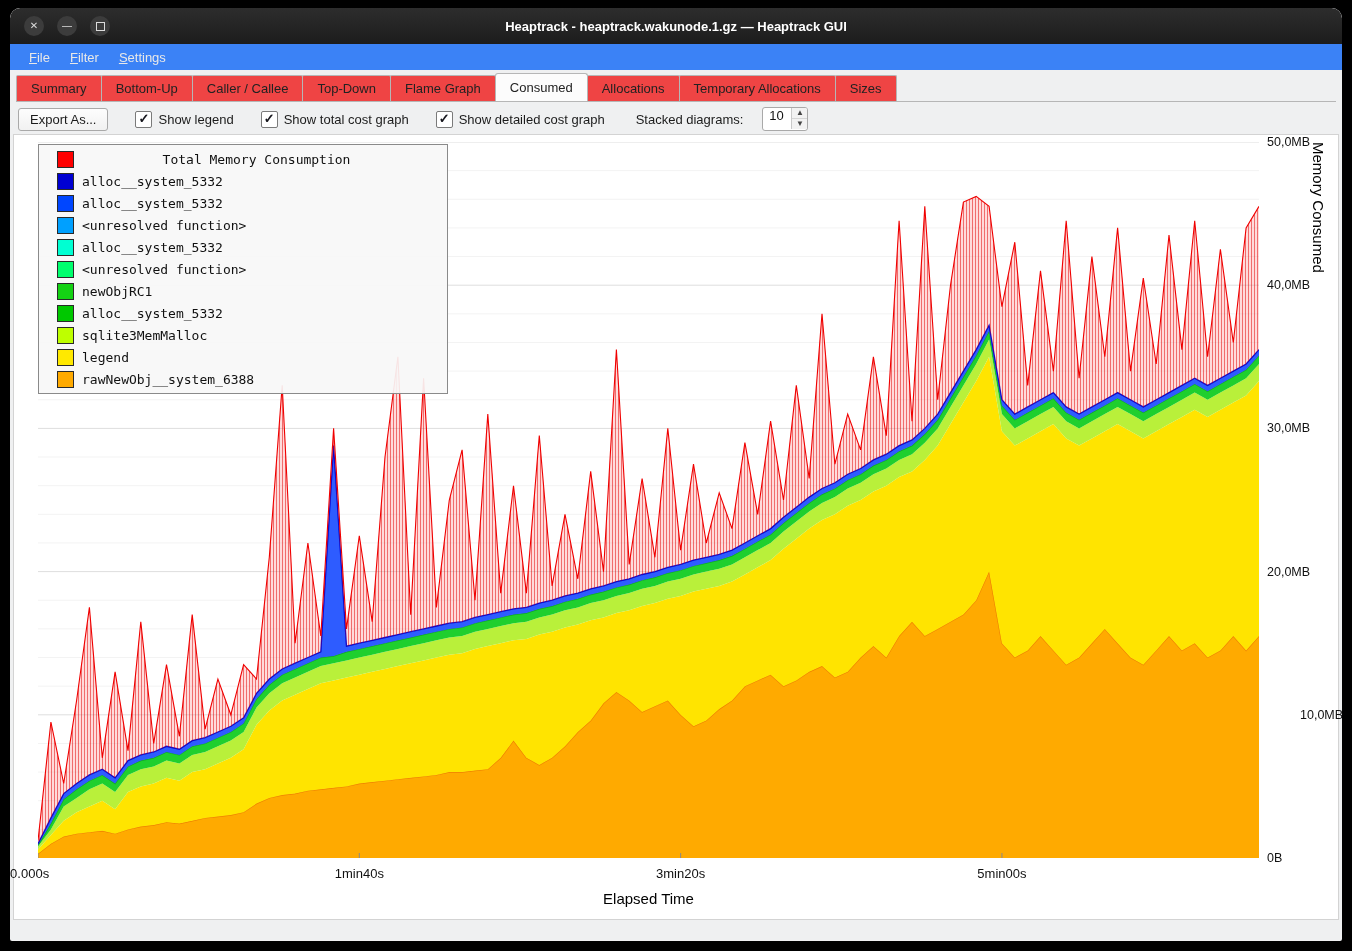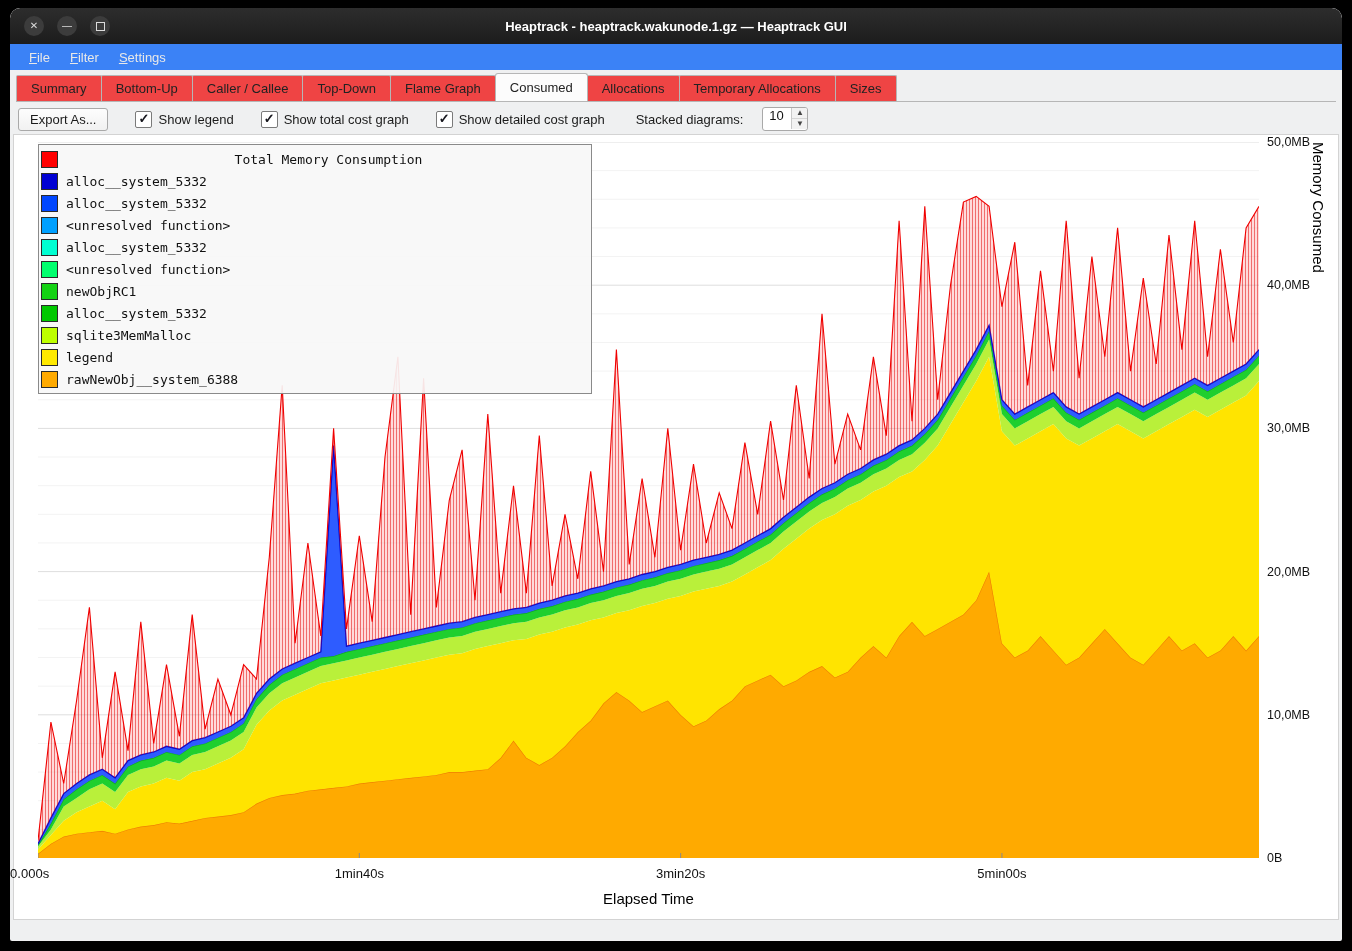--- a/index.html
+++ b/index.html
@@ -47,22 +47,22 @@
   .spin-val{width:22px;display:flex;align-items:center;justify-content:flex-start;padding-left:6px;
             font-size:13px;color:#111;}
   .spin-btns{display:flex;flex-direction:column;width:15px;border-left:1px solid #c9c9c9;}
   .spin-up,.spin-down{flex:1;font-size:8px;line-height:10px;color:#444;text-align:center;background:#f2f2f2;}
   .spin-up{border-bottom:1px solid #d5d5d5;}
 
   
   .chartwrap{position:absolute;left:3px;top:126px;width:1326px;height:786px;background:#ffffff;
              border:1px solid #d3d3d3;box-sizing:border-box;}
   #plot{position:absolute;left:24px;top:7px;}
-  #legend{position:absolute;left:24px;top:9px;width:554px;background:rgba(247,247,247,0.92);
-          border:1px solid #8a8a8a;padding:3px 0;box-sizing:border-box;}
+  #legend{position:absolute;left:24px;top:9px;width:410px;background:rgba(247,247,247,0.92);
+          border:1px solid #8a8a8a;padding:3px 16px;box-sizing:border-box;}
   .lg-row{display:flex;align-items:center;height:22px;}
   .lg-sw{width:15px;height:15px;border:1px solid #2a2a2a;margin:0 8px 0 2px;flex:0 0 auto;}
   .lg-lb{font-family:"DejaVu Sans Mono",monospace;font-size:13px;color:#111;white-space:pre;}
   .lg-title .lg-lb{flex:1;text-align:center;}
 
   .xtick{position:absolute;transform:translateX(-50%);top:731px;font-size:13px;color:#111;}
   .ytick{position:absolute;left:1253px;transform:translateY(-50%);font-size:12.5px;color:#111;}
   .xlabel{position:absolute;left:24px;width:1221px;top:755px;text-align:center;font-size:15px;color:#000;}
   .ylabel{position:absolute;left:1296px;top:7px;height:716px;display:flex;align-items:center;
           writing-mode:vertical-rl;font-size:15px;color:#000;}
@@ -232,21 +232,21 @@
         </div>
       </div>
     <div id="xticks">
         <div class="xtick" style="left: 12px;">00.000s</div>
         <div class="xtick" style="left: 345.316px;">1min40s</div>
         <div class="xtick" style="left: 666.632px;">3min20s</div>
         <div class="xtick" style="left: 987.947px;">5min00s</div>
       </div>
     <div id="yticks">
         <div class="ytick" style="top: 723px;">0B</div>
-        <div class="ytick" style="top: 579.8px;">10,0MB</div>
+        <div class="ytick" style="top: 579.8px; margin-left: 33px;">10,0MB</div>
         <div class="ytick" style="top: 436.6px;">20,0MB</div>
         <div class="ytick" style="top: 293.4px;">30,0MB</div>
         <div class="ytick" style="top: 150.2px;">40,0MB</div>
         <div class="ytick" style="top: 7px;">50,0MB</div>
       </div>
     <div class="xlabel">Elapsed Time</div>
     <div class="ylabel">Memory Consumed</div>
   </div>
 
 </div>

